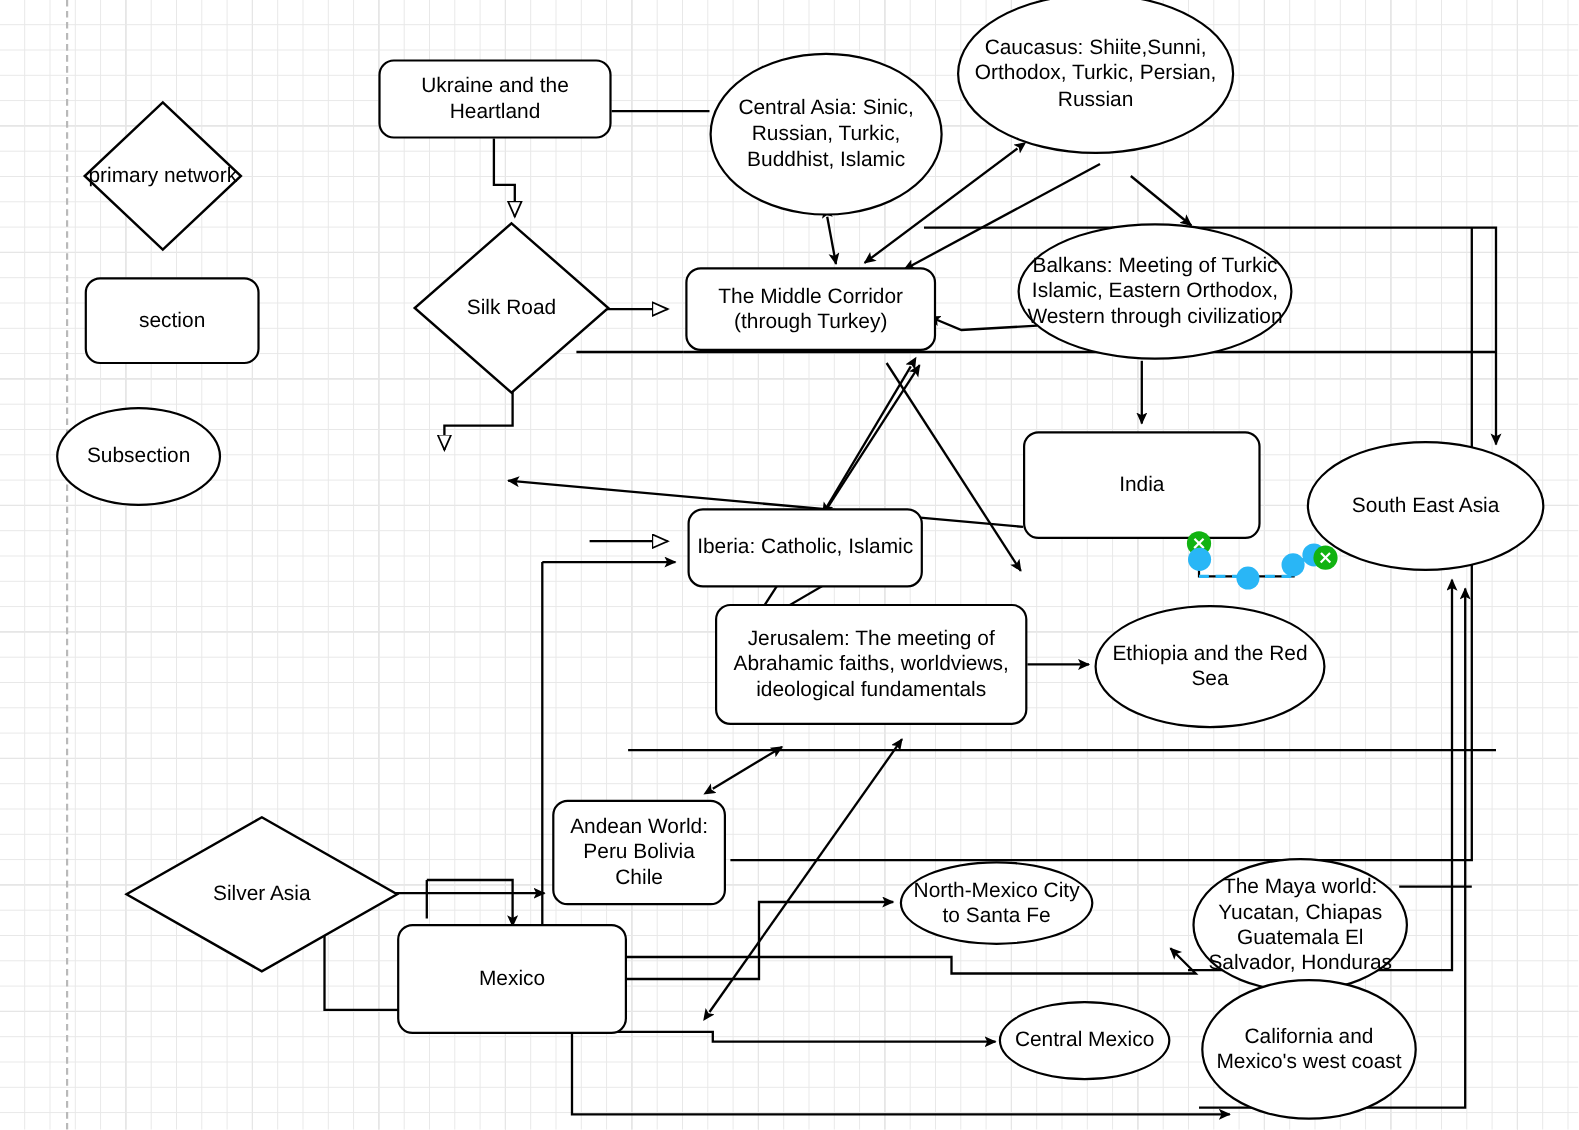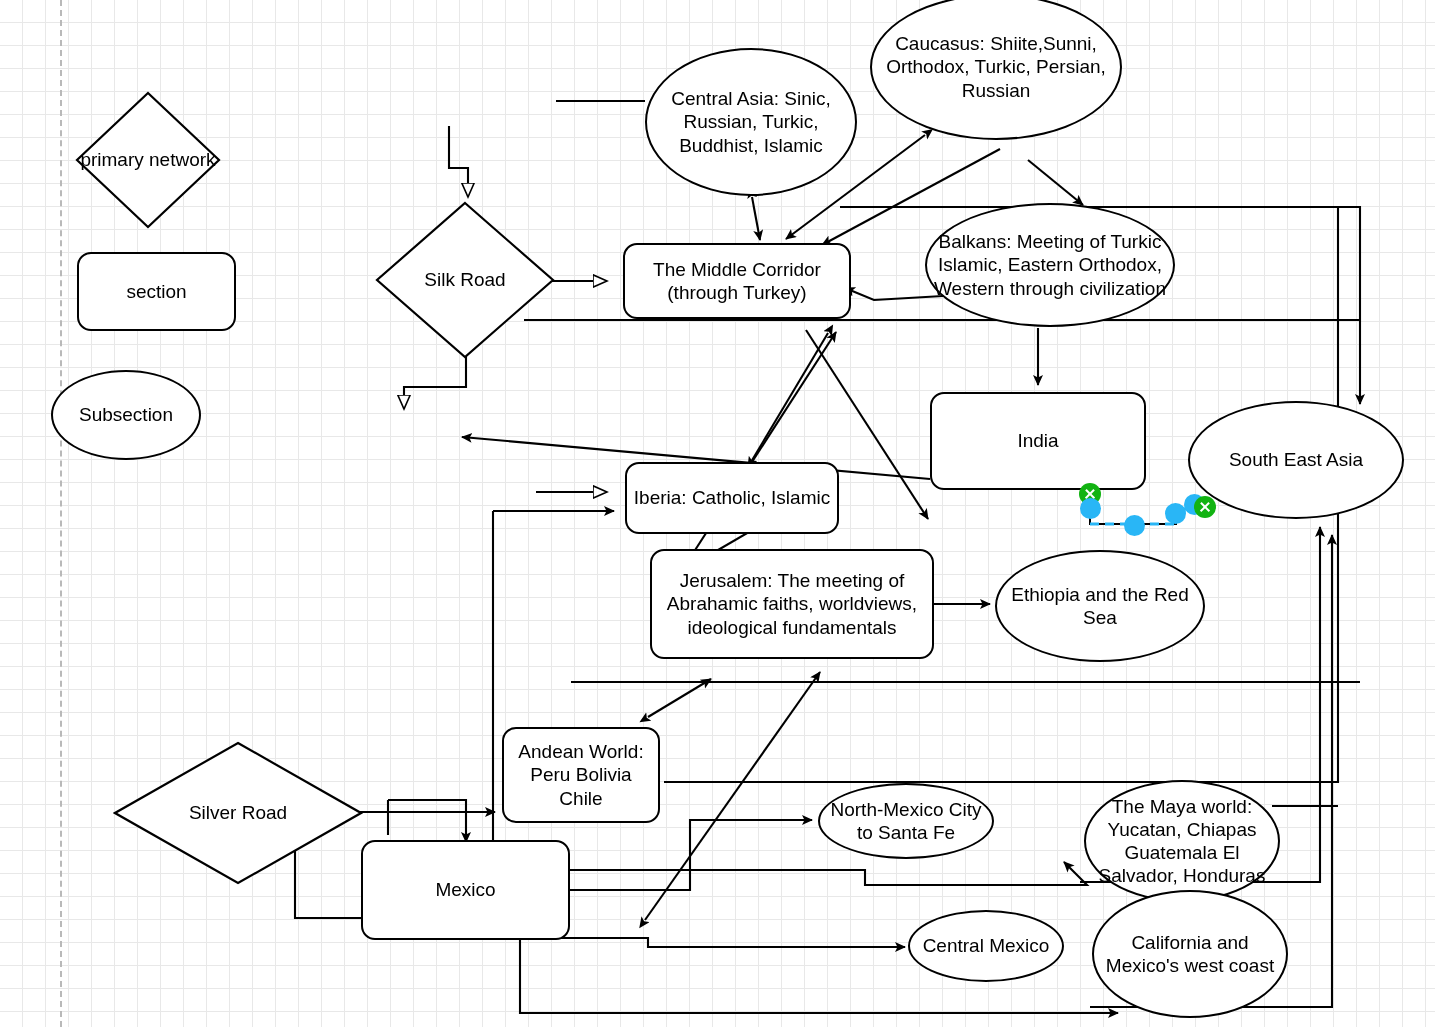--- a/index.html
+++ b/index.html
@@ -163,20 +163,23 @@
   </div>
 
   <div class="node rect" style="left:77px;top:252px;width:159px;height:79px;align-items:center;">
     <div class="txt">section</div>
   </div>
 
   <div class="node ellipse" style="left:51px;top:370px;width:150px;height:90px;">
     <div class="txt">Subsection</div>
   </div>
 
+  <div class="node rect" style="left:344px;top:54px;width:212px;height:72px;">
+    <div class="txt">Ukraine and the Heartland</div>
+  </div>
 
   <div class="node ellipse" style="left:645px;top:48px;width:212px;height:148px;">
     <div class="txt">Central Asia: Sinic, Russian, Turkic, Buddhist, Islamic</div>
   </div>
 
   <div class="node ellipse" style="left:870px;top:-6px;width:252px;height:146px;">
     <div class="txt">Caucasus: Shiite,Sunni, Orthodox, Turkic, Persian, Russian</div>
   </div>
 
   <div class="node diamond" style="left:375px;top:201px;width:180px;height:158px;">
@@ -216,21 +219,21 @@
   </div>
 
   <div class="node rect" style="left:502px;top:727px;width:158px;height:96px;">
     <div class="txt">Andean World: Peru Bolivia Chile</div>
   </div>
 
   <div class="node diamond" style="left:113px;top:741px;width:250px;height:144px;">
     <svg width="250" height="144">
       <polygon points="125,2 248,72 125,142 2,72" fill="#fff" stroke="#000" stroke-width="2.2"></polygon>
     </svg>
-    <div class="dlabel txt">Silver Road</div>
+    <div class="dlabel txt">Silver Asia</div>
   </div>
 
   <div class="node rect" style="left:361px;top:840px;width:209px;height:100px;">
     <div class="txt">Mexico</div>
   </div>
 
   <div class="node ellipse" style="left:818px;top:783px;width:176px;height:76px;">
     <div class="txt">North-Mexico City to Santa Fe</div>
   </div>
 

